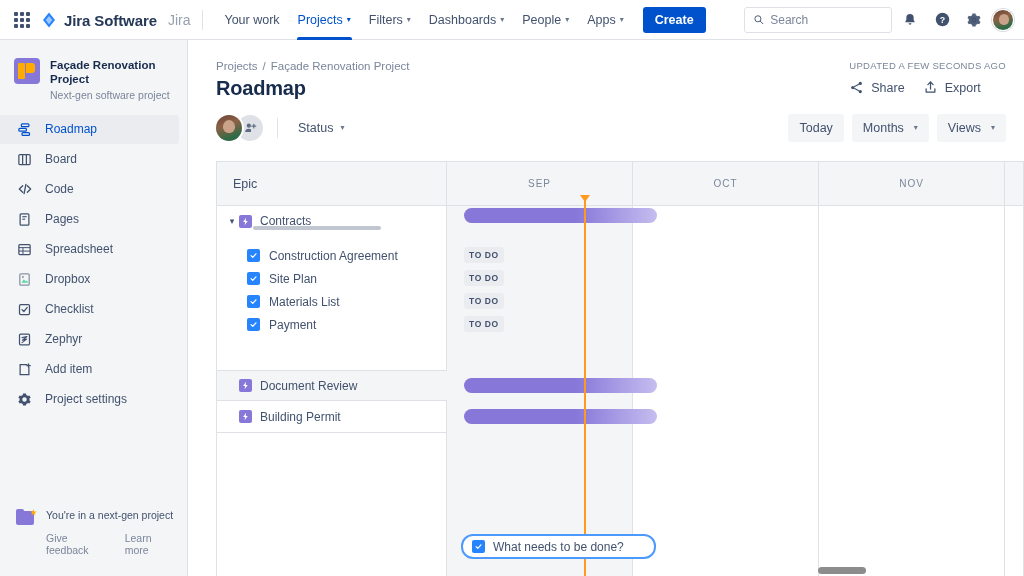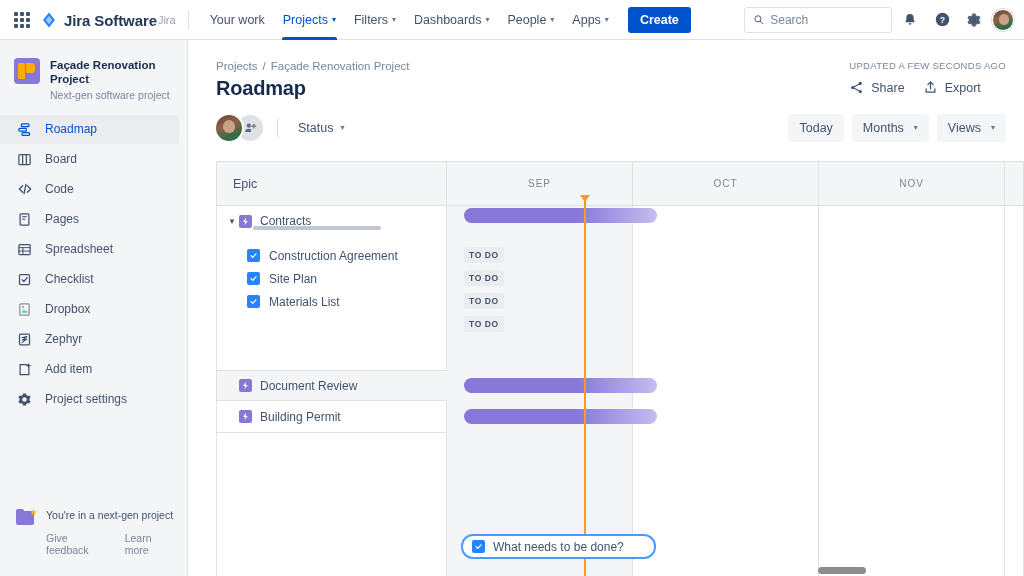--- a/index.html
+++ b/index.html
@@ -18,21 +18,21 @@
     background: #fff; border-bottom: 1px solid #DFE1E6;
     display: flex; align-items: center; padding: 0 10px; z-index: 20;
   }
   .appswitch { width: 24px; height: 24px; display: grid;
     grid-template-columns: repeat(3,1fr); grid-template-rows: repeat(3,1fr);
     gap: 2px; padding: 4px; cursor: pointer; }
   .appswitch i { background: #42526E; border-radius: 1px; display: block; }
   .brand { display: flex; align-items: flex-end; margin-left: 6px; cursor: pointer; }
   .brand-logo { width: 18px; height: 18px; margin-right: 6px; }
   .brand-name { font-size: 15px; font-weight: 600; color: #253858; letter-spacing: -0.1px; }
-  .brand-sub { font-size: 11px; color: #97A0AF; margin-left: 1px; text-align: right; }
+  .brand-sub { font-size: 14px; color: #97A0AF; margin-left: 11px; text-align: right; }
   .nav-sep { width: 1px; height: 20px; background: #DFE1E6; margin: 0 12px 0 12px; }
   .navitem {
     font-size: 12.5px; color: #42526E; padding: 10px 9px; cursor: pointer;
     display: flex; align-items: center; gap: 4px; position: relative; height: 40px;
   }
   .navitem.active { color: #0052CC; }
   .navitem.active::after {
     content: ""; position: absolute; left: 8px; right: 8px; bottom: 0;
     height: 3px; background: #0052CC; border-radius: 2px 2px 0 0;
   }
@@ -355,36 +355,36 @@
             <line x1="3" y1="14.5" x2="21" y2="14.5" stroke="#42526E" stroke-width="1.6"></line>
             <line x1="9.5" y1="9" x2="9.5" y2="20" stroke="#42526E" stroke-width="1.6"></line>
           </svg>
         </span>
         <span>Spreadsheet</span>
       </div>
 
       <div class="side-item">
         <span class="sico">
           <svg width="15" height="15" viewBox="0 0 24 24">
-            <rect x="4" y="4" width="16" height="16" rx="2" fill="none" stroke="#42526E" stroke-width="2"></rect>
-            <path d="M8 12.2 L11 15.2 L16.4 8.6" fill="none" stroke="#42526E" stroke-width="2" stroke-linecap="round" stroke-linejoin="round"></path>
-          </svg>
-        </span>
-        <span>Checklist</span>
-      </div>
-
-      <div class="side-item">
-        <span class="sico">
-          <svg width="15" height="15" viewBox="0 0 24 24">
             <rect x="4.5" y="3" width="15" height="18" rx="1.5" fill="none" stroke="#8993A4" stroke-width="2"></rect>
             <path d="M7 17 L11 11.5 L14 15 L16 13 L17.5 17 Z" fill="#57D9A3"></path>
             <circle cx="9.5" cy="8" r="1.6" fill="#8993A4"></circle>
           </svg>
         </span>
         <span>Dropbox</span>
+      </div>
+
+      <div class="side-item">
+        <span class="sico">
+          <svg width="15" height="15" viewBox="0 0 24 24">
+            <rect x="4" y="4" width="16" height="16" rx="2" fill="none" stroke="#42526E" stroke-width="2"></rect>
+            <path d="M8 12.2 L11 15.2 L16.4 8.6" fill="none" stroke="#42526E" stroke-width="2" stroke-linecap="round" stroke-linejoin="round"></path>
+          </svg>
+        </span>
+        <span>Checklist</span>
       </div>
 
       <div class="side-item">
         <span class="sico">
           <svg width="15" height="15" viewBox="0 0 24 24">
             <rect x="4" y="3.5" width="16" height="17" rx="1.6" fill="none" stroke="#42526E" stroke-width="2"></rect>
             <path d="M8 9 L16 7.2 L8.6 13 L15.6 11.4 L8 17" fill="none" stroke="#42526E" stroke-width="1.7" stroke-linecap="round" stroke-linejoin="round"></path>
           </svg>
         </span>
         <span>Zephyr</span>
@@ -560,20 +560,28 @@
                 <svg width="9" height="9" viewBox="0 0 24 24">
                     <path d="M5.5 12.5 L10 17 L18.5 7.5" fill="none" stroke="#fff" stroke-width="3.2" stroke-linecap="round" stroke-linejoin="round"></path>
                   </svg>
               </span>
               <span class="lbl">Materials List</span>
             </div>
             <div class="badge" style="left:247px;top:3px">TO DO</div>
           </div>
 
           <div class="row sub-row">
+            <div class="cell-label">
+              <span class="cbx">
+                <svg width="9" height="9" viewBox="0 0 24 24">
+                    <path d="M5.5 12.5 L10 17 L18.5 7.5" fill="none" stroke="#fff" stroke-width="3.2" stroke-linecap="round" stroke-linejoin="round"></path>
+                  </svg>
+              </span>
+              <span class="lbl">Payment</span>
+            </div>
             <div class="badge" style="left:247px;top:3px">TO DO</div>
           </div>
 
           <div class="row" style="height:34px"></div>
 
           <div class="row h31 shadebg bord" style="height:31px">
             <div class="cell-label" style="padding-left:22px">
               <span class="epic-ico">
                 <svg width="9" height="9" viewBox="0 0 24 24">
                     <path d="M13.5 2 L5.5 13.5 H11 L9.5 22 L18 10.5 H12.5 Z" fill="#fff"></path>

